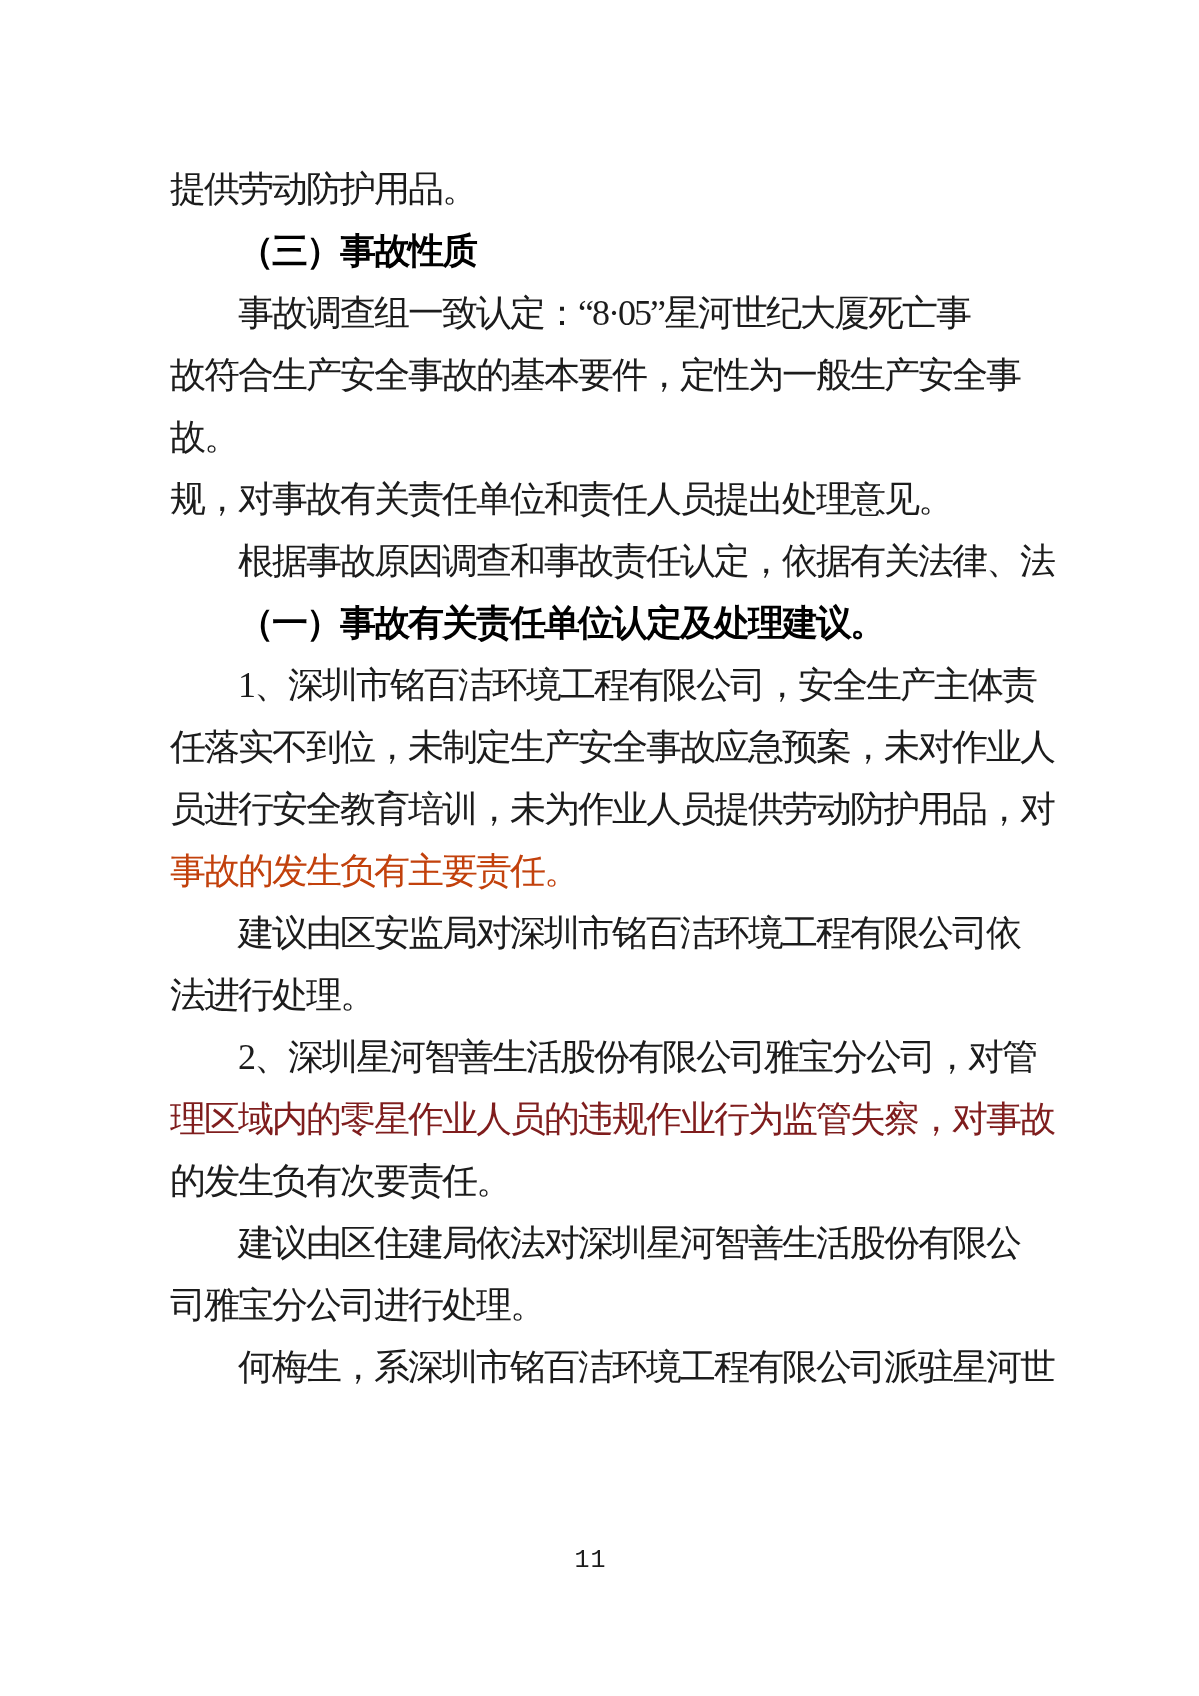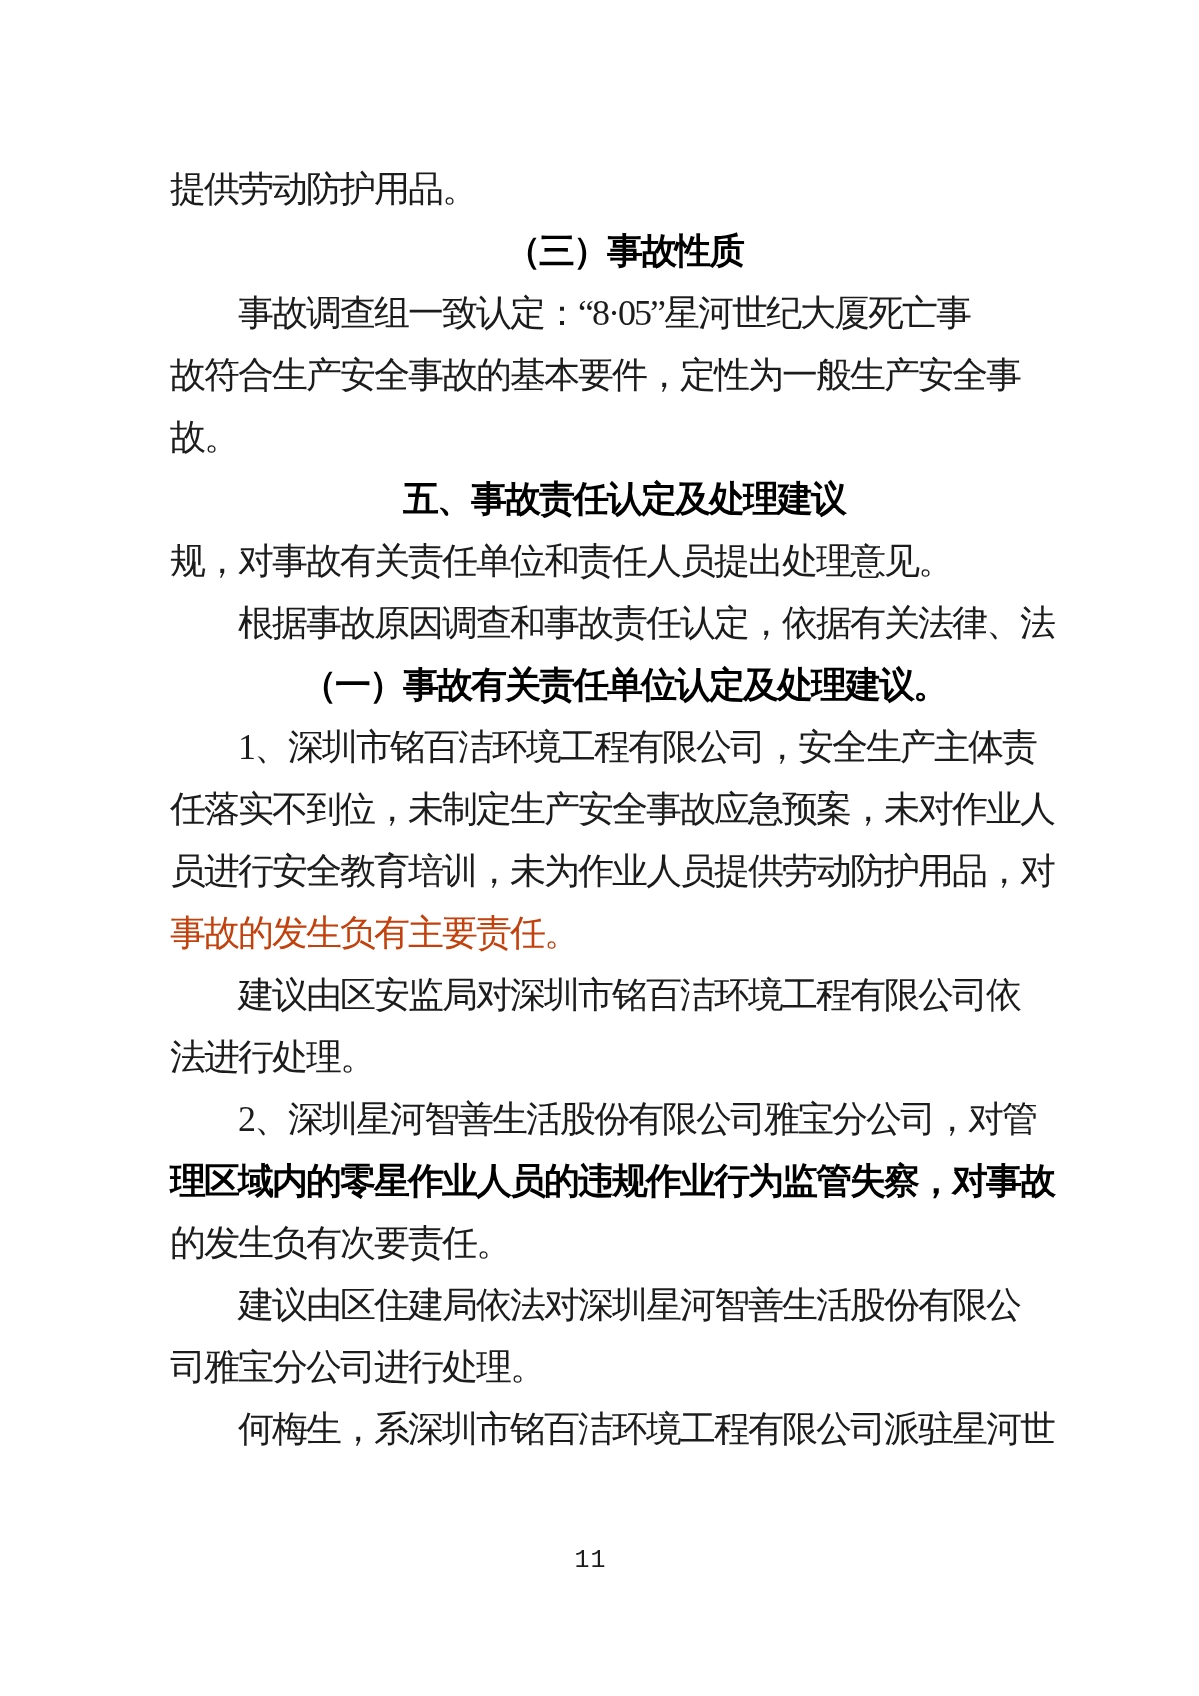--- a/index.html
+++ b/index.html
@@ -27,21 +27,20 @@
     font-size: 36px;
     letter-spacing: -2px;
     color: #1c1c1c;
     white-space: nowrap;
     font-family: "Liberation Serif", "DejaVu Serif", serif;
   }
   .line.heading {
     font-family: "Liberation Sans", "DejaVu Sans", sans-serif;
     font-weight: 900;
     color: #000000;
-    text-align: center;
   }
   .line.indent {
     padding-left: 68px;
   }
   .footer {
     position: absolute;
     left: 0;
     top: 1546px;
     width: 100%;
     text-align: center;
@@ -55,31 +54,30 @@
 </head>
 <body>
 
 <div class="page" style="background: rgb(255, 255, 255);">
   <main class="text-block">
       <div class="line body" style="color: rgb(28, 28, 28);">提供劳动防护用品。</div>
       <div class="line heading indent" style="color: rgb(0, 0, 0);">（三）事故性质</div>
       <div class="line body indent" style="color: rgb(28, 28, 28);">事故调查组一致认定：“8·05”星河世纪大厦死亡事</div>
       <div class="line body" style="color: rgb(28, 28, 28);">故符合生产安全事故的基本要件，定性为一般生产安全事</div>
       <div class="line body" style="color: rgb(28, 28, 28);">故。</div>
-      <div class="line heading indent" style="color: rgb(0, 0, 0);">五、事故责任认定及处理建议</div>
       <div class="line body" style="color: rgb(28, 28, 28);">规，对事故有关责任单位和责任人员提出处理意见。</div>
       <div class="line body indent" style="color: rgb(28, 28, 28);">根据事故原因调查和事故责任认定，依据有关法律、法</div>
       <div class="line heading indent" style="color: rgb(0, 0, 0);">（一）事故有关责任单位认定及处理建议。</div>
       <div class="line body indent" style="color: rgb(28, 28, 28);">1、深圳市铭百洁环境工程有限公司，安全生产主体责</div>
       <div class="line body" style="color: rgb(28, 28, 28);">任落实不到位，未制定生产安全事故应急预案，未对作业人</div>
       <div class="line body" style="color: rgb(28, 28, 28);">员进行安全教育培训，未为作业人员提供劳动防护用品，对</div>
       <div class="line body" style="color: #c2410c;">事故的发生负有主要责任。</div>
       <div class="line body indent" style="color: rgb(28, 28, 28);">建议由区安监局对深圳市铭百洁环境工程有限公司依</div>
       <div class="line body" style="color: rgb(28, 28, 28);">法进行处理。</div>
       <div class="line body indent" style="color: rgb(28, 28, 28);">2、深圳星河智善生活股份有限公司雅宝分公司，对管</div>
-      <div class="line body" style="color: #000000; font-weight: bold;">理区域内的零星作业人员的违规作业行为监管失察，对事故</div>
+      <div class="line body" style="color: #7f1d1d;">理区域内的零星作业人员的违规作业行为监管失察，对事故</div>
       <div class="line body" style="color: rgb(28, 28, 28);">的发生负有次要责任。</div>
       <div class="line body indent" style="color: rgb(28, 28, 28);">建议由区住建局依法对深圳星河智善生活股份有限公</div>
       <div class="line body" style="color: rgb(28, 28, 28);">司雅宝分公司进行处理。</div>
       <div class="line body indent" style="color: rgb(28, 28, 28);">何梅生，系深圳市铭百洁环境工程有限公司派驻星河世</div>
     </main>
   <div class="footer">11</div>
 </div>
 
 </body></html>

